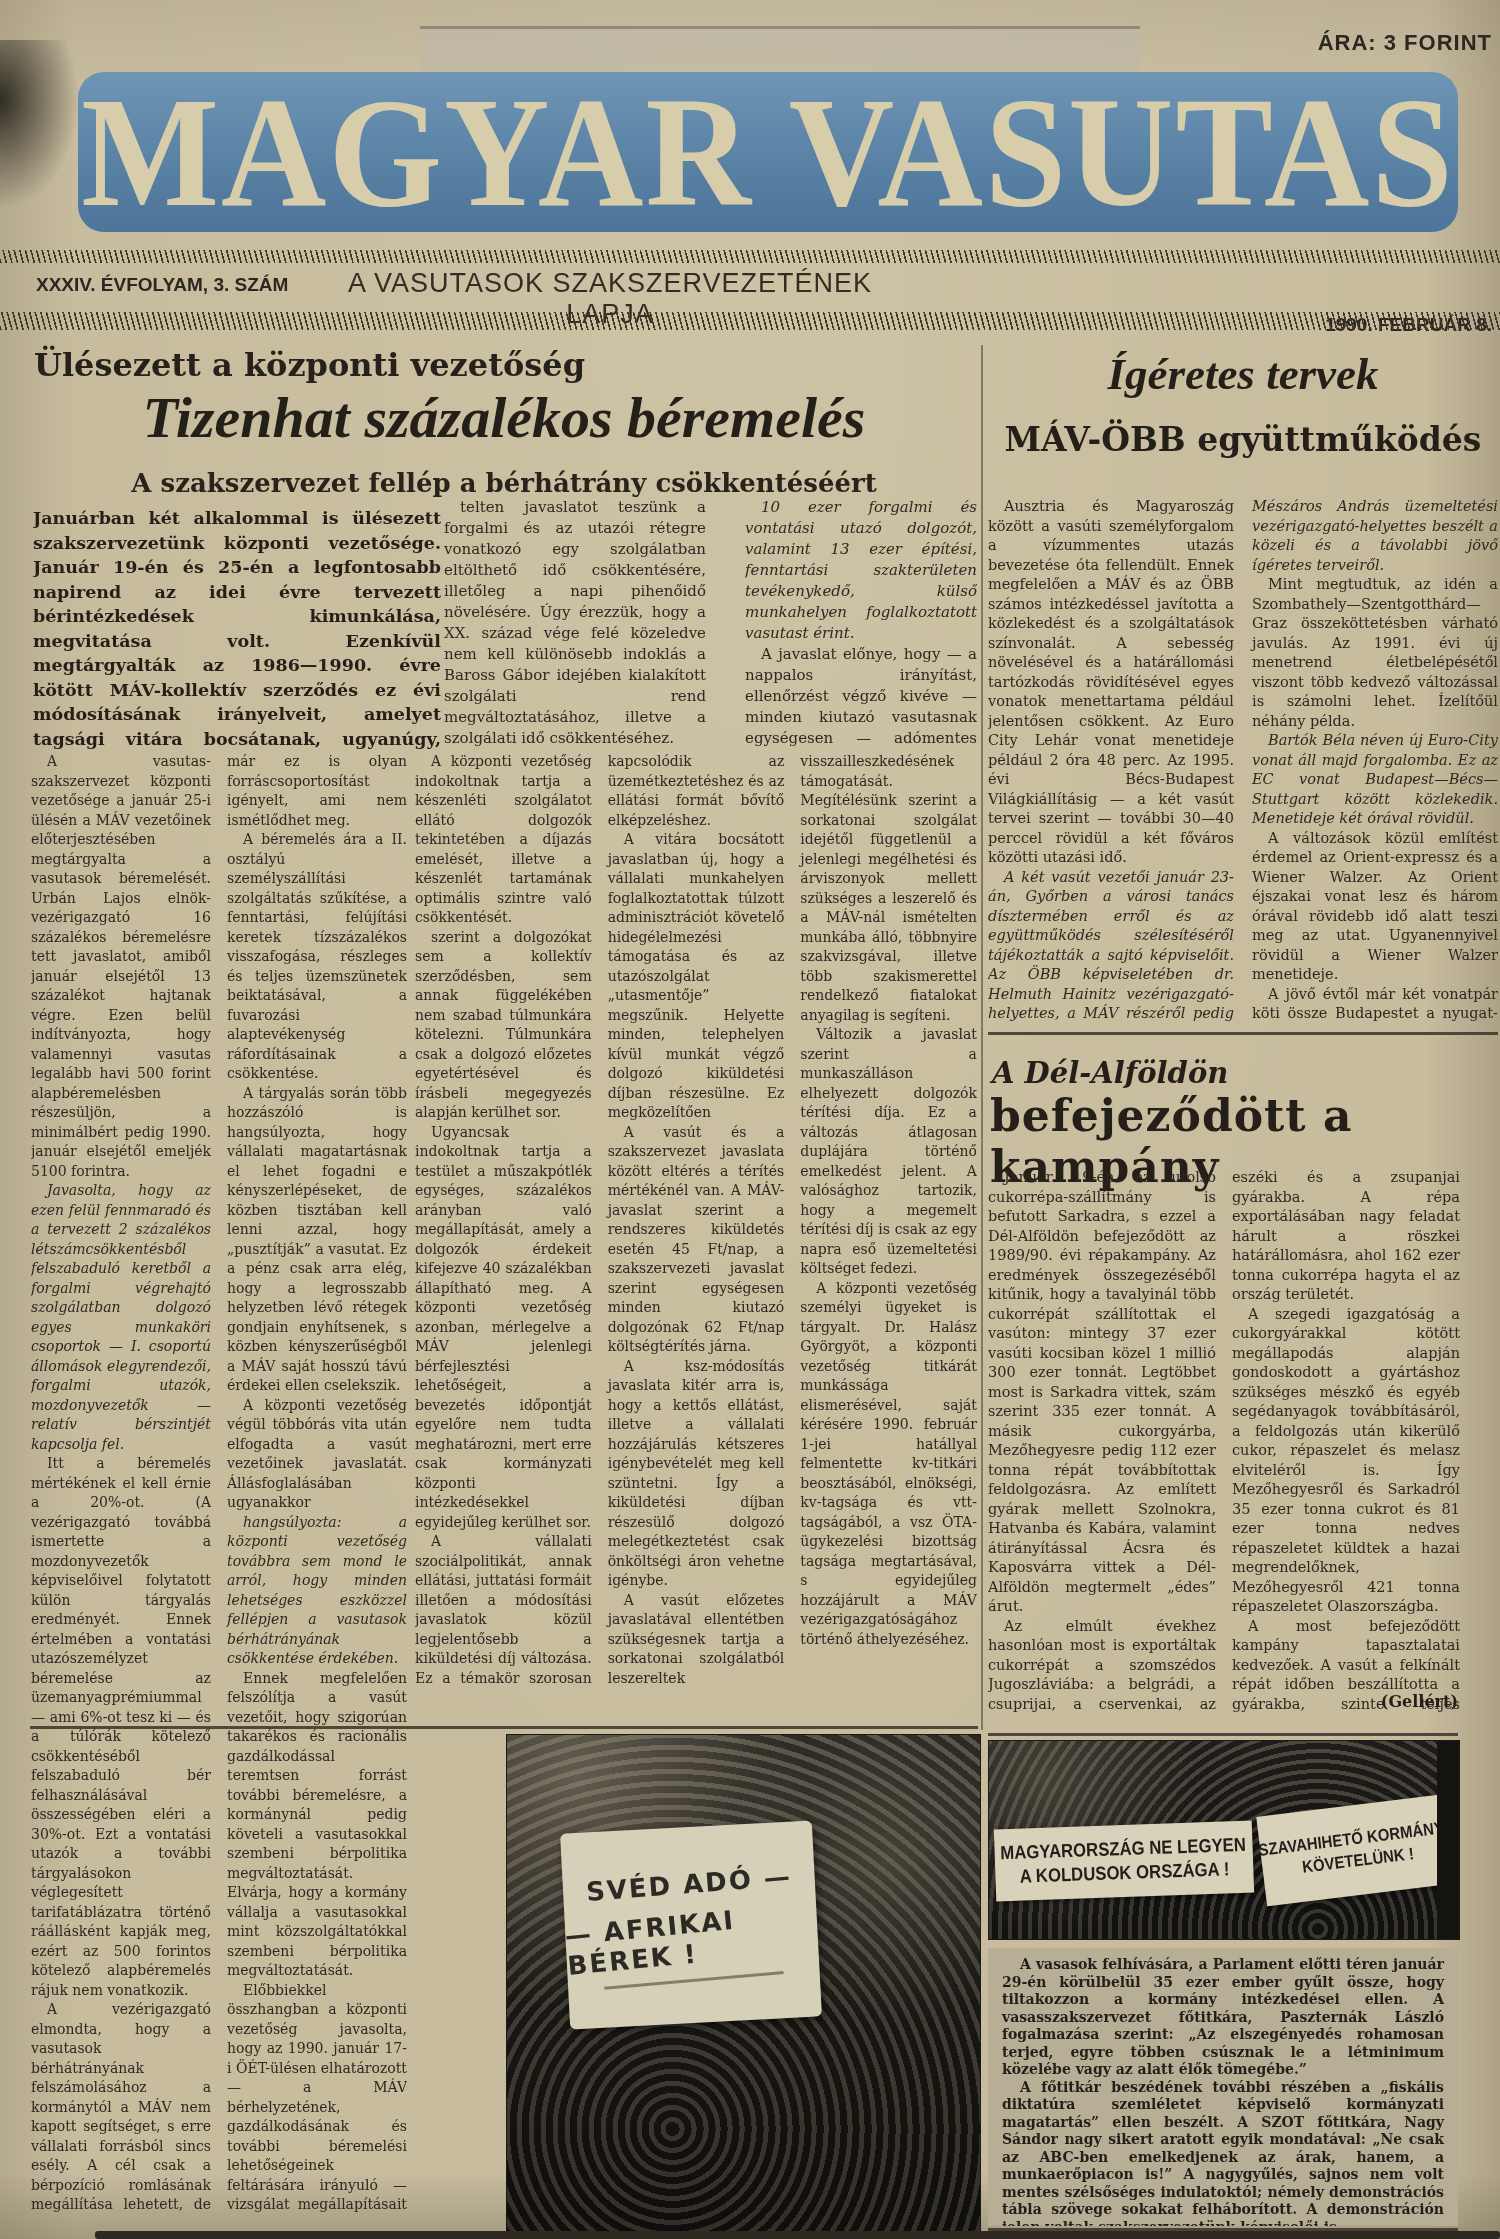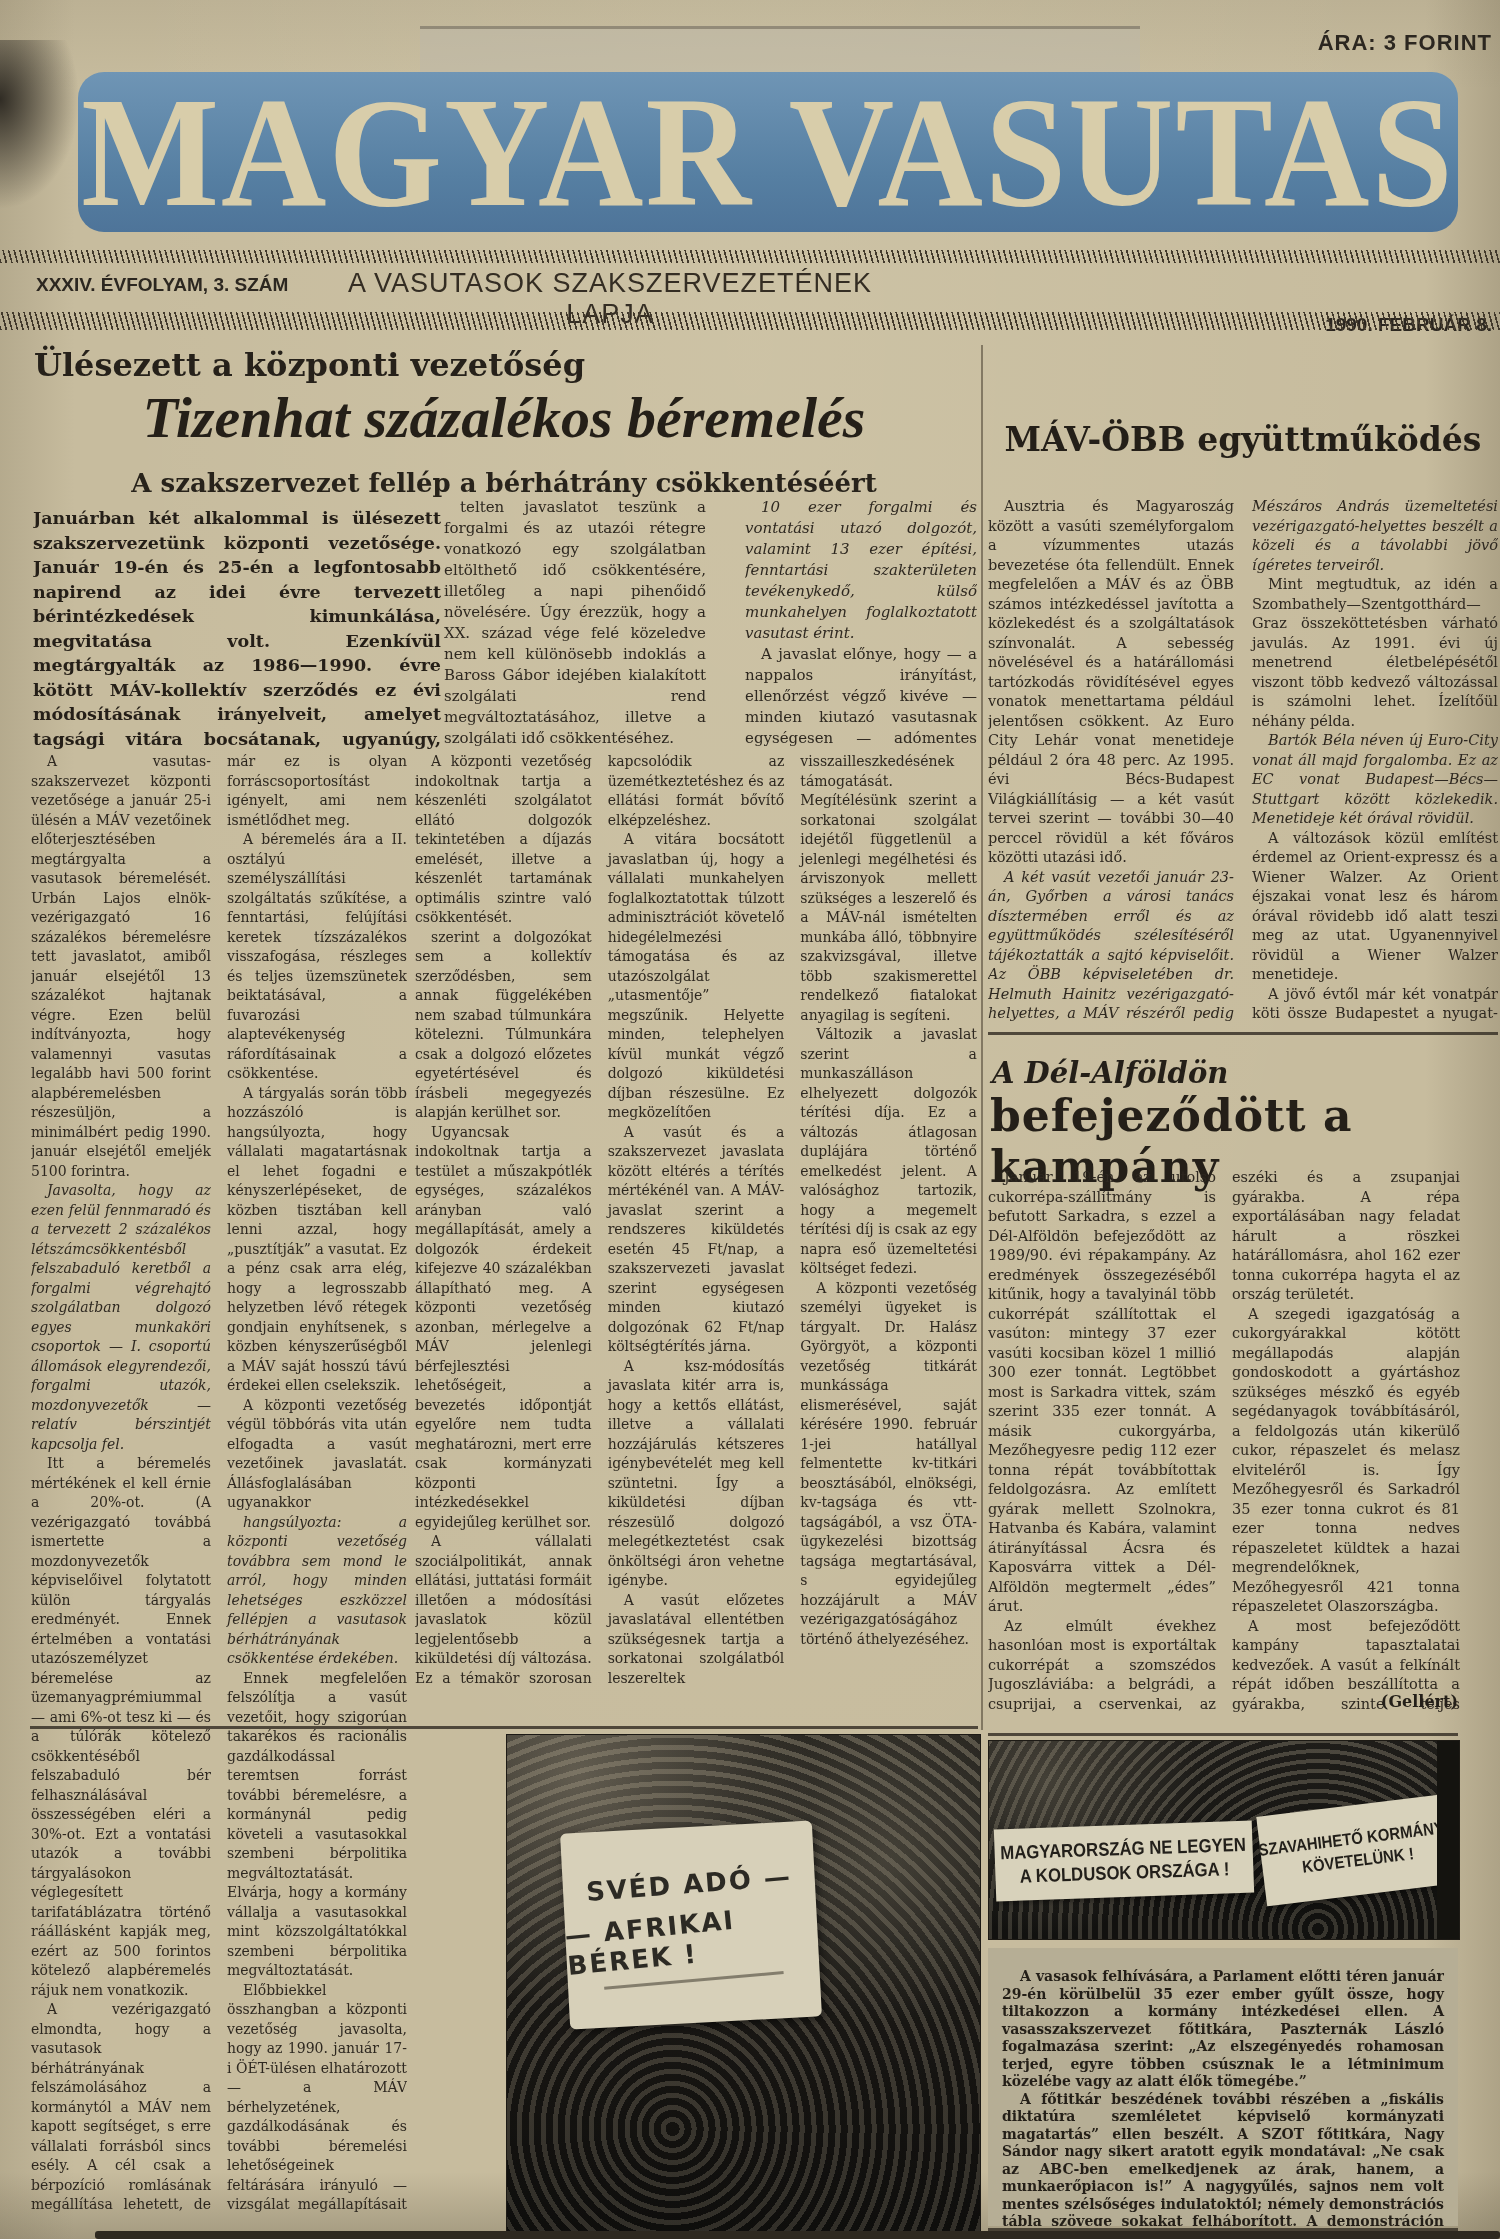--- a/index.html
+++ b/index.html
@@ -83,21 +83,21 @@
   .placard-scribble{width:180px;height:0;border-top:3px solid rgba(62,56,46,0.55);transform:rotate(-2deg);}
   .banner{position:absolute;background:#d8d2bb;display:flex;flex-direction:column;align-items:center;
     justify-content:center;gap:2px;box-shadow:1px 2px 6px rgba(0,0,0,0.5);}
   .banner1{left:6px;top:84px;width:258px;height:72px;transform:rotate(-2deg);}
   .banner2{left:272px;top:64px;width:192px;height:90px;transform:rotate(-7deg);}
   .banner-line{font-family:"Liberation Sans",sans-serif;font-weight:bold;font-size:19px;
     color:#221f1a;transform:scaleX(0.88);white-space:nowrap;}
   .banner2 .banner-line{font-size:17px;}
   
   .protest-box{left:988px;top:1948px;width:470px;height:278px;background:#b6ae95;
-    padding:20px 14px;box-sizing:border-box;font-weight:bold;font-size:14px;line-height:17.5px;
+    padding:8px 14px;box-sizing:border-box;font-weight:bold;font-size:14px;line-height:17.5px;
     text-align:justify;overflow:hidden;color:#241f18;}
   .protest-box p{margin:0;text-indent:18px;}
   .rule-box{left:988px;top:2228px;width:470px;height:3px;}
   .bottom-bar{left:95px;top:2231px;width:1405px;height:8px;background:#2e2920;border-radius:3px;}
 </style>
 </head>
 <body>
 
 <div class="page">
 
@@ -148,20 +148,21 @@
       <p>A vitára bocsátott javaslatban új, hogy a vállalati munkahelyen foglalkoztatottak túlzott adminisztrációt követelő hidegélelmezési támogatása és az utazószolgálat „utasmentője” megszűnik. Helyette minden, telephelyen kívül munkát végző dolgozó kiküldetési díjban részesülne. Ez megközelítően</p>
       <p>A vasút és a szakszervezet javaslata között eltérés a térítés mértékénél van. A MÁV-javaslat szerint a rendszeres kiküldetés esetén 45 Ft/nap, a szakszervezeti javaslat szerint egységesen minden kiutazó dolgozónak 62 Ft/nap költségtérítés járna.</p>
       <p>A ksz-módosítás javaslata kitér arra is, hogy a kettős ellátást, illetve a vállalati hozzájárulás kétszeres igénybevételét meg kell szüntetni. Így a kiküldetési díjban részesülő dolgozó melegétkeztetést csak önköltségi áron vehetne igénybe.</p>
       <p>A vasút előzetes javaslatával ellentétben szükségesnek tartja a sorkatonai szolgálatból leszereltek visszailleszkedésének támogatását. Megítélésünk szerint a sorkatonai szolgálat idejétől függetlenül a jelenlegi megélhetési és árviszonyok mellett szükséges a leszerelő és a MÁV-nál ismételten munkába álló, többnyire szakvizsgával, illetve több szakismerettel rendelkező fiatalokat anyagilag is segíteni.</p>
       <p>Változik a javaslat szerint a munkaszálláson elhelyezett dolgozók térítési díja. Ez a változás átlagosan duplájára történő emelkedést jelent. A valósághoz tartozik, hogy a megemelt térítési díj is csak az egy napra eső üzemeltetési költséget fedezi.</p>
       <p>A központi vezetőség személyi ügyeket is tárgyalt. Dr. Halász Györgyöt, a központi vezetőség titkárát munkássága elismerésével, saját kérésére 1990. február 1-jei hatállyal felmentette kv-titkári beosztásából, elnökségi, kv-tagsága és vtt-tagságából, a vsz ÖTA-ügykezelési bizottság tagsága megtartásával, s egyidejűleg hozzájárult a MÁV vezérigazgatóságához történő áthelyezéséhez.</p>
     </div>
 
   <div class="abs vrule"></div>
 
+  <div class="abs plans-kicker">Ígéretes tervek</div>
   <div class="abs plans-sub">MÁV-ÖBB együttműködés</div>
   <div class="abs body-col plans-body">
       <p>Ausztria és Magyaroszág között a vasúti személyforgalom a vízummentes utazás bevezetése óta fellendült. Ennek megfelelően a MÁV és az ÖBB számos intézkedéssel javította a közlekedést és a szolgáltatások színvonalát. A sebesség növelésével és a határállomási tartózkodás rövidítésével egyes vonatok menettartama például jelentősen csökkent. Az Euro City Lehár vonat menetideje például 2 óra 48 perc. Az 1995. évi Bécs-Budapest Világkiállításig — a két vasút tervei szerint — további 30—40 perccel rövidül a két főváros közötti utazási idő.</p>
       <p class="em">A két vasút vezetői január 23-án, Győrben a városi tanács dísztermében erről és az együttműködés szélesítéséről tájékoztatták a sajtó képviselőit. Az ÖBB képviseletében dr. Helmuth Hainitz vezérigazgató-helyettes, a MÁV részéről pedig Mészáros András üzemeltetési vezérigazgató-helyettes beszélt a közeli és a távolabbi jövő ígéretes terveiről.</p>
       <p>Mint megtudtuk, az idén a Szombathely—Szentgotthárd—Graz összeköttetésben várható javulás. Az 1991. évi új menetrend életbelépésétől viszont több kedvező változással is számolni lehet. Ízelítőül néhány példa.</p>
       <p class="em">Bartók Béla néven új Euro-City vonat áll majd forgalomba. Ez az EC vonat Budapest—Bécs—Stuttgart között közlekedik. Menetideje két órával rövidül.</p>
       <p>A változások közül említést érdemel az Orient-expressz és a Wiener Walzer. Az Orient éjszakai vonat lesz és három órával rövidebb idő alatt teszi meg az utat. Ugyanennyivel rövidül a Wiener Walzer menetideje.</p>
       <p>A jövő évtől már két vonatpár köti össze Budapestet a nyugat-európai országokkal. Valamennyi vonatnál tervezik a menetidő csökkentését. A hagyományos vonatok gyorsítása mellett — Budapest—Bécs között — a vonali forgalom bővítésével is számol a MÁV. Így például Győrben az eddiginél több nemzetközi gyorsvonatot állítanak meg.</p>
     </div>
   <div class="abs hrule rule-plans"></div>

